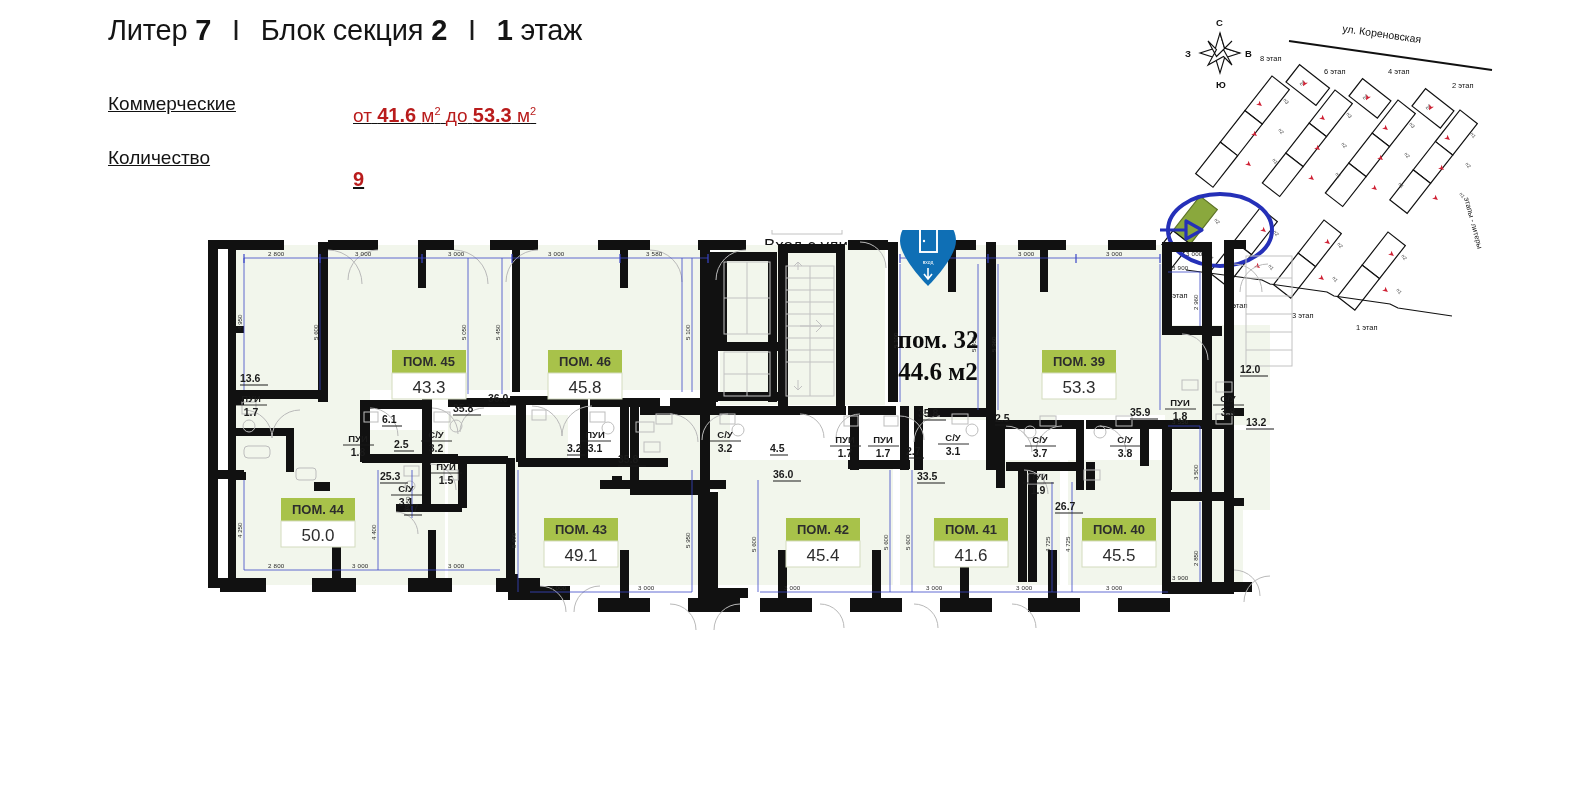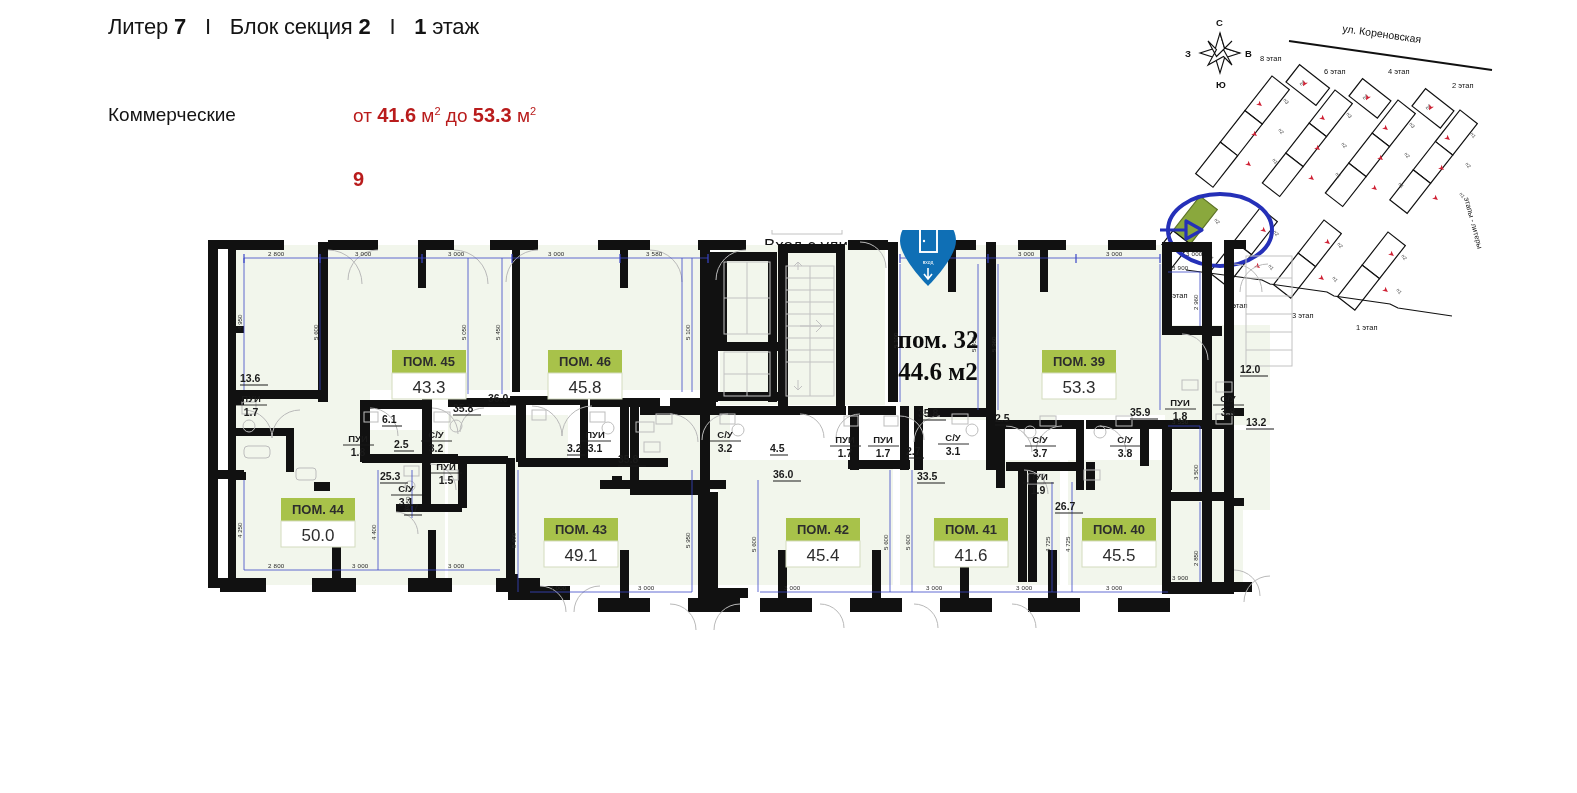--- a/index.html
+++ b/index.html
@@ -8,26 +8,26 @@
     width:1577px; height:793px;
     background:#ffffff;
     font-family:"Liberation Sans", sans-serif;
     color:#111111;
     overflow:hidden;
     position:relative;
   }
 
   
   #header { position:absolute; left:108px; top:14px; width:760px; }
-  .title-row { font-size:22px; letter-spacing:-.2px; white-space:nowrap; color:#141414; }
+  .title-row { font-size:29px; letter-spacing:-.2px; white-space:nowrap; color:#141414; }
   .title-row .b { font-weight:700; }
   .title-row .sep { color:#1b1b1b; margin:0 13px; font-weight:400; }
 
   .spec { position:absolute; left:0; top:78px; width:700px; }
-  .spec-row { display:flex; align-items:flex-end; margin-bottom:19px; }
+  .spec-row { display:flex; align-items:flex-start; margin-bottom:19px;text-decoration:underline; }
   .spec-label {
     width:245px; font-size:19px; line-height:1.24; color:#141414;
   }
   .spec-value { font-size:19px; color:#b91c1c; padding-top:12px; white-space:nowrap; }
   .spec-value .b { font-weight:700; font-size:20px; }
   .spec-value sup { font-size:11px; vertical-align:super; }
   .spec-value.count { padding-top:22px; font-weight:700; font-size:20px; }
 
   
   #entrance-callout { position:absolute; left:722px; top:236px; width:190px; text-align:center; }
@@ -78,20 +78,21 @@
         <span class="b">41.6</span>
         <span>м</span><sup>2</sup>
         <span>до</span>
         <span class="b">53.3</span>
         <span>м</span><sup>2</sup>
       </div>
     </div>
 
     <div class="spec-row">
       <div class="spec-label">
+        <div>Количество</div>
       </div>
       <div class="spec-value count">9</div>
     </div>
   </div>
 </div>
 
 <div id="entrance-callout">
   <div class="txt">Вход с улицы</div>
   <div class="chev">
     <svg width="26" height="14" viewBox="0 0 26 14">

